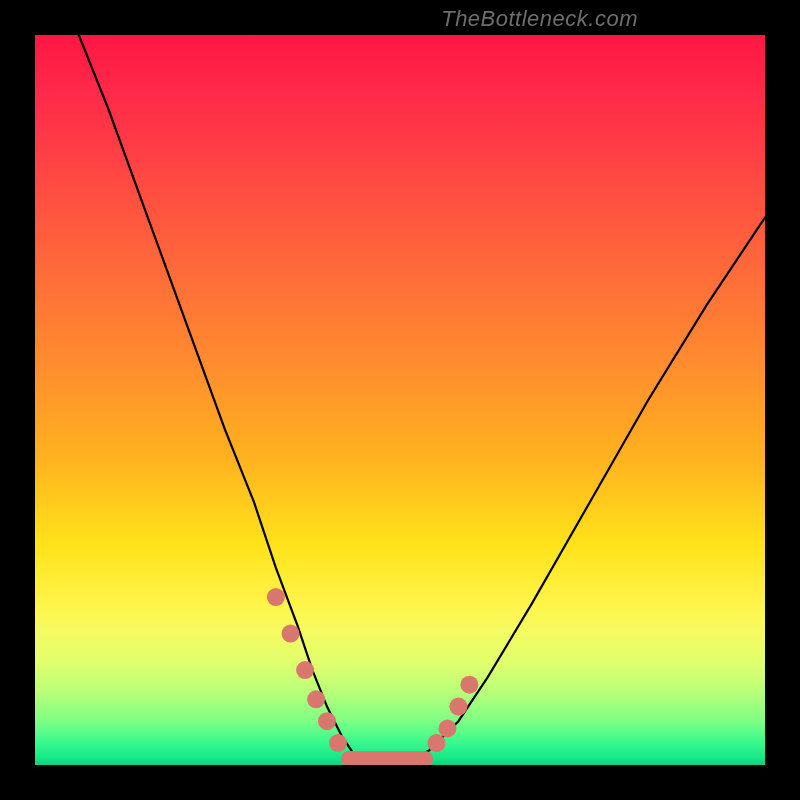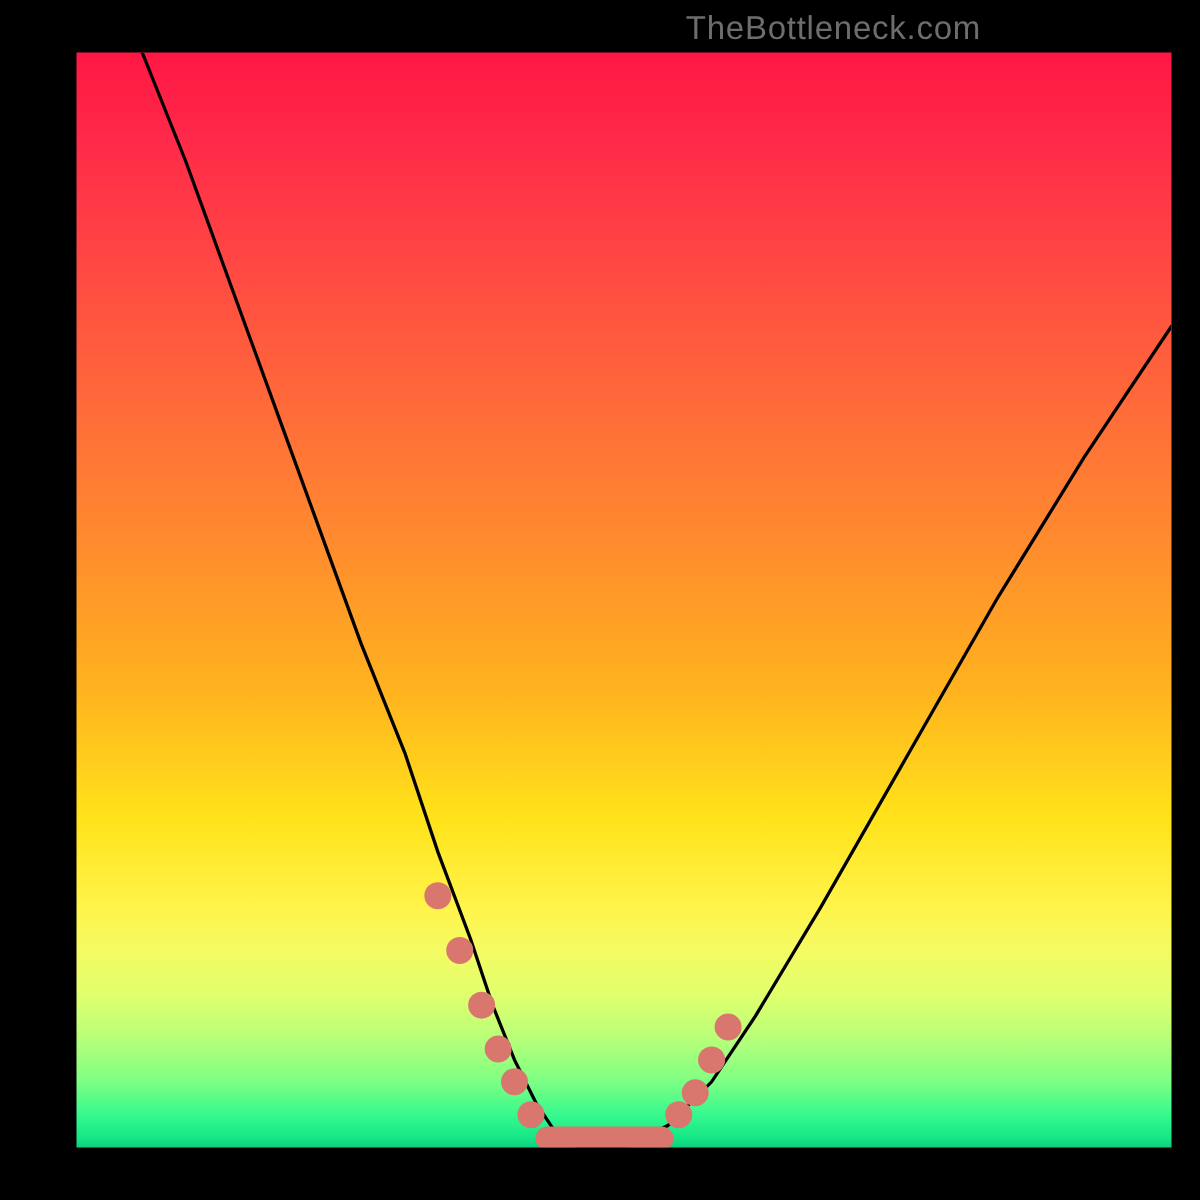--- a/index.html
+++ b/index.html
@@ -6,25 +6,26 @@
     margin: 0;
     padding: 0;
     width: 800px;
     height: 800px;
     background: #000;
     font-family: Arial, Helvetica, sans-serif;
     overflow: hidden;
   }
   .frame {
     position: absolute;
-    left: 16px;
+    left: 0;
     top: 0;
     width: 648px;
     height: 800px;
     background: #000;
+    font-style: italic;
   }
   .plot-area {
     position: absolute;
     left: 35px;
     top: 35px;
     width: 730px;
     height: 730px;
     
     background: linear-gradient(to bottom,
       #ff1744 0%,

